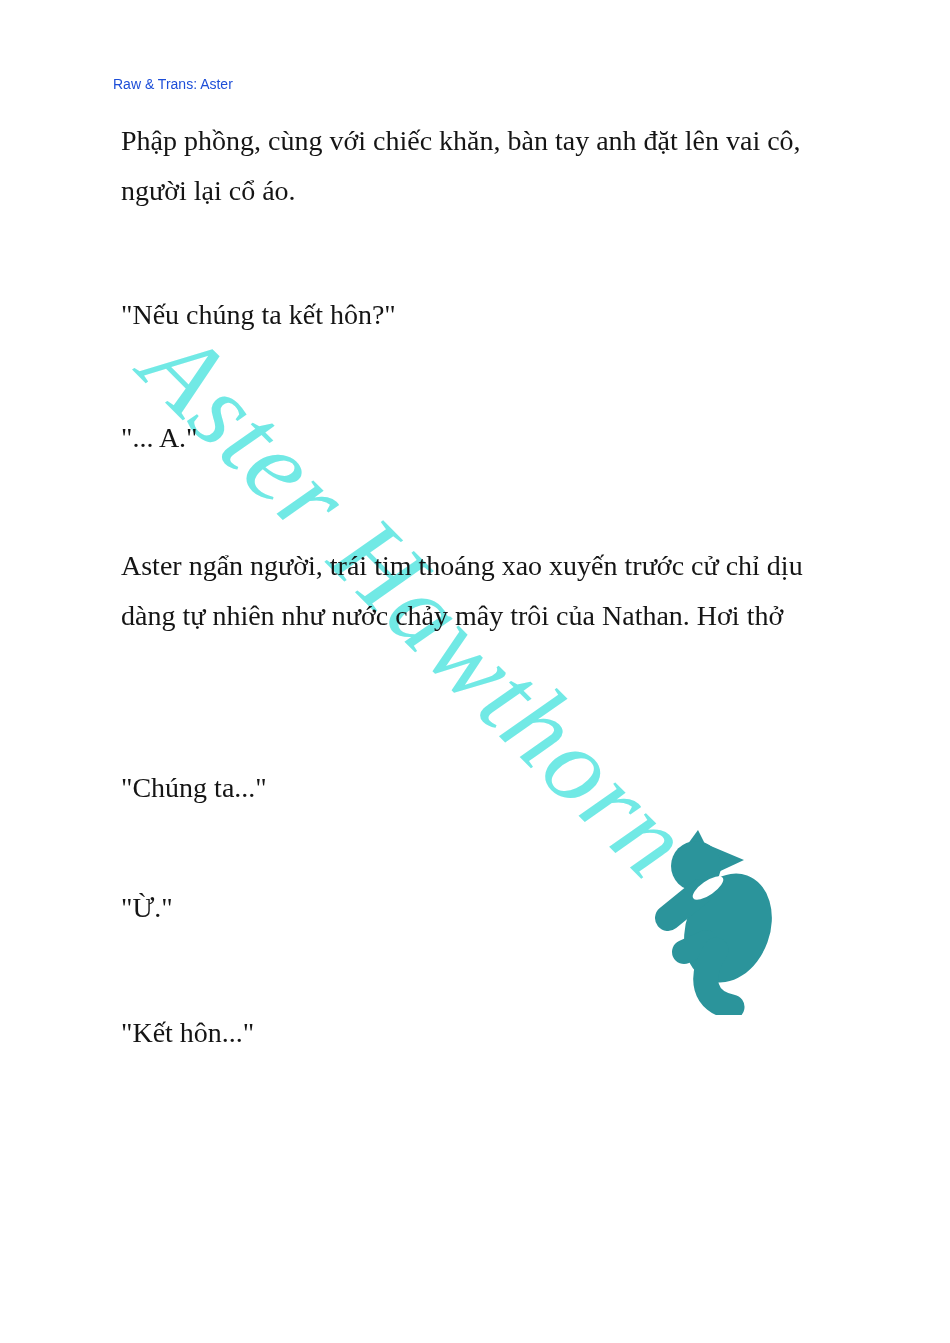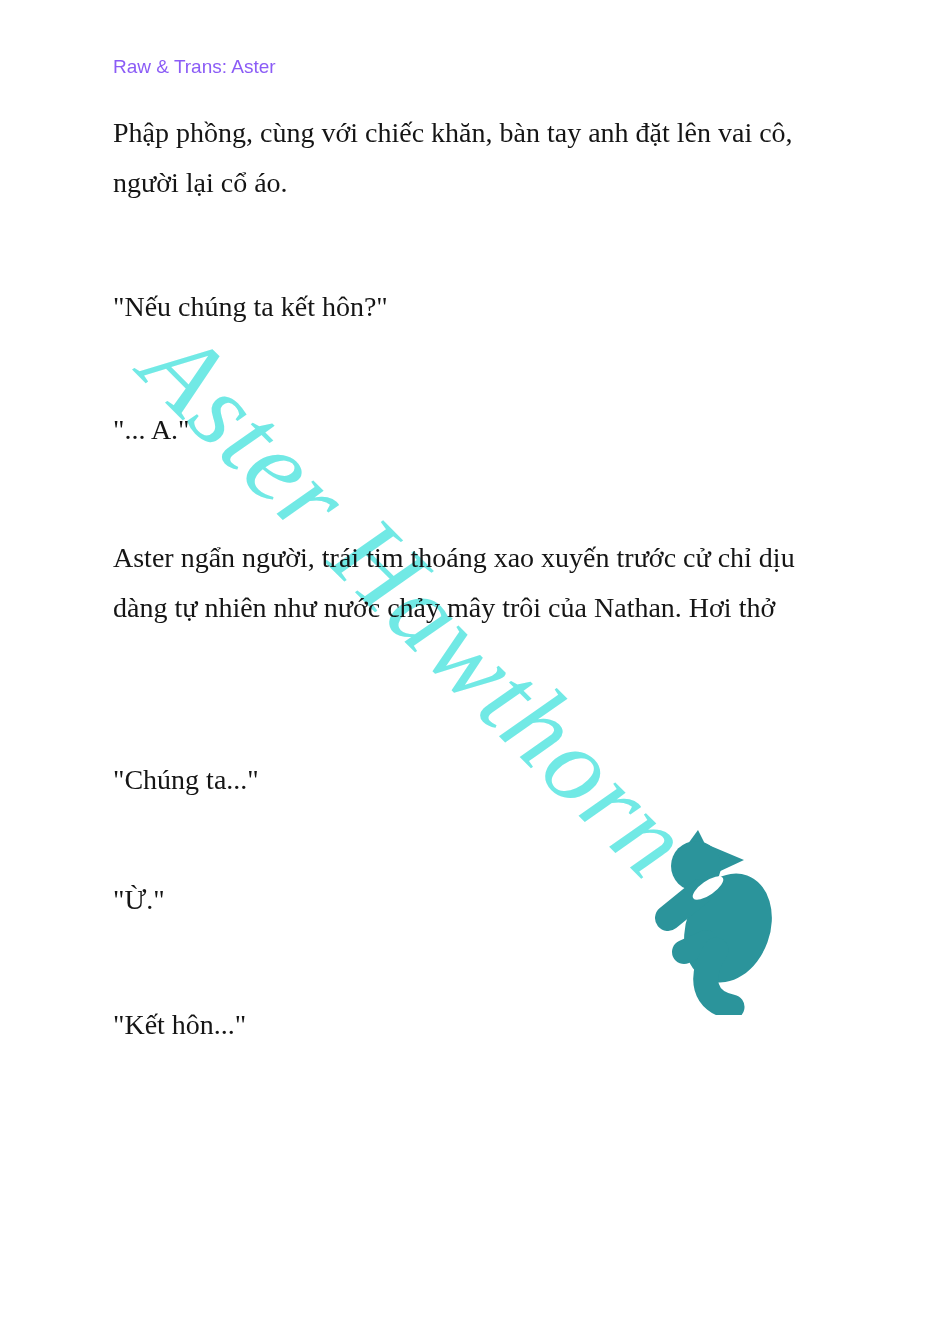--- a/index.html
+++ b/index.html
@@ -11,25 +11,25 @@
     overflow: hidden;
     font-family: "Liberation Serif", "DejaVu Serif", serif;
   }
   .page {
     position: absolute; inset: 0;
     width: 950px; height: 1343px;
     background: #ffffff;
   }
   .credit {
     position: absolute;
-    left: 113px; top: 55px;
+    left: 113px; top: 72px;
     font-family: "Liberation Sans", "DejaVu Sans", sans-serif;
-    font-size: 19px;
+    font-size: 14px;
     line-height: 24px;
-    color: #8b5cf6;
+    color: #1d4ed8;
     z-index: 3;
   }
   .watermark {
     position: absolute;
     left: 200px; top: 310px;
     transform: rotate(45deg);
     transform-origin: 0 0;
     font-family: "Liberation Serif", "DejaVu Serif", serif;
     font-style: italic;
     font-size: 108px;
@@ -46,21 +46,21 @@
     width: 122px; height: 185px;
     z-index: 1;
   }
   .content {
     position: absolute; inset: 0;
     z-index: 2;
   }
   .para {
     position: absolute;
     left: 113px;
-    margin: 0;
+    margin: 8px;
     font-size: 28px;
     line-height: 50px;
     color: #151515;
     white-space: nowrap;
   }
   .line { display: block; }
   .p1 { top: 108px; }
   .p2 { top: 282px; }
   .p3 { top: 405px; }
   .p4 { top: 533px; }

